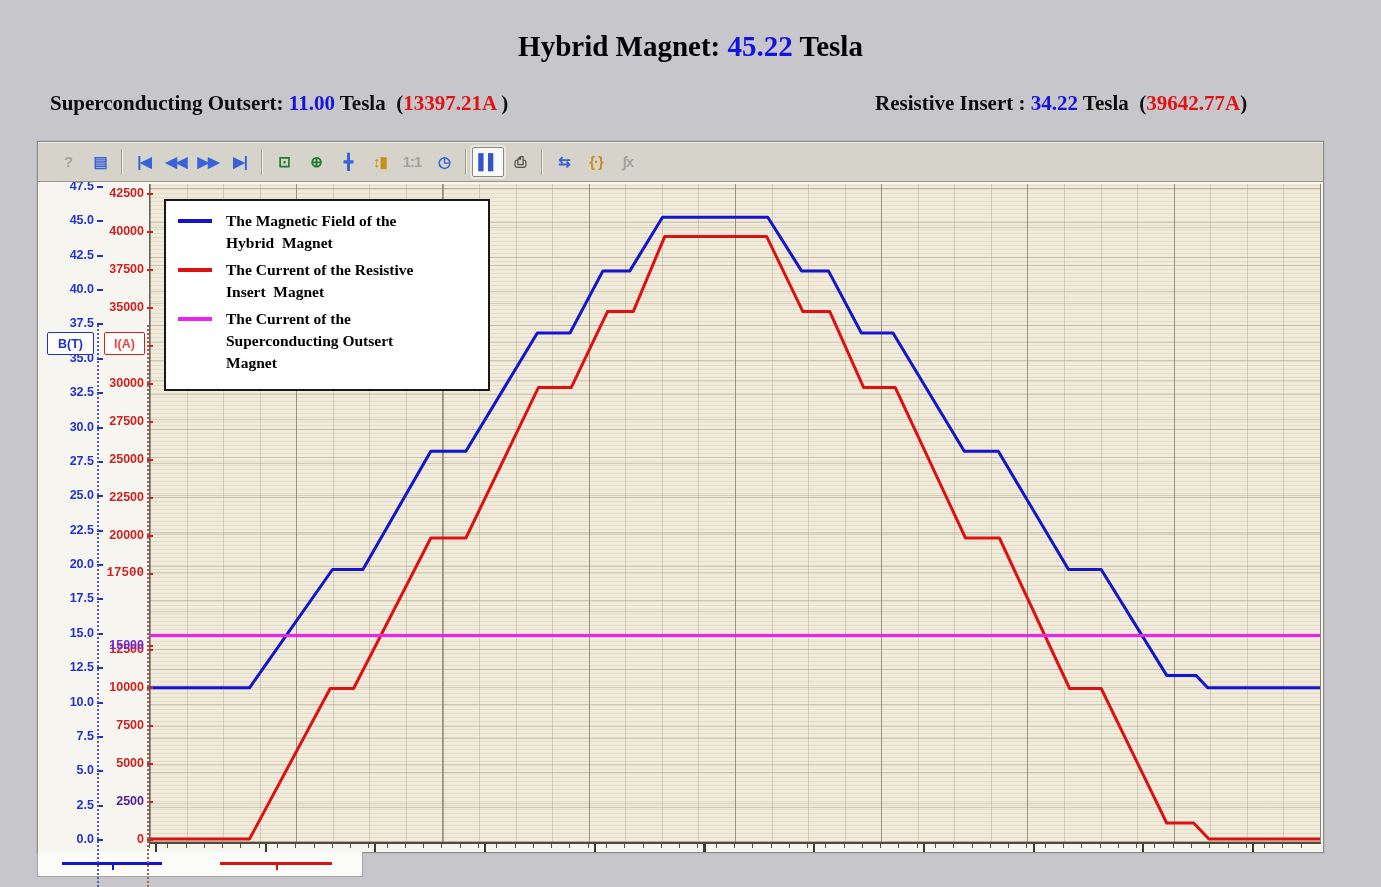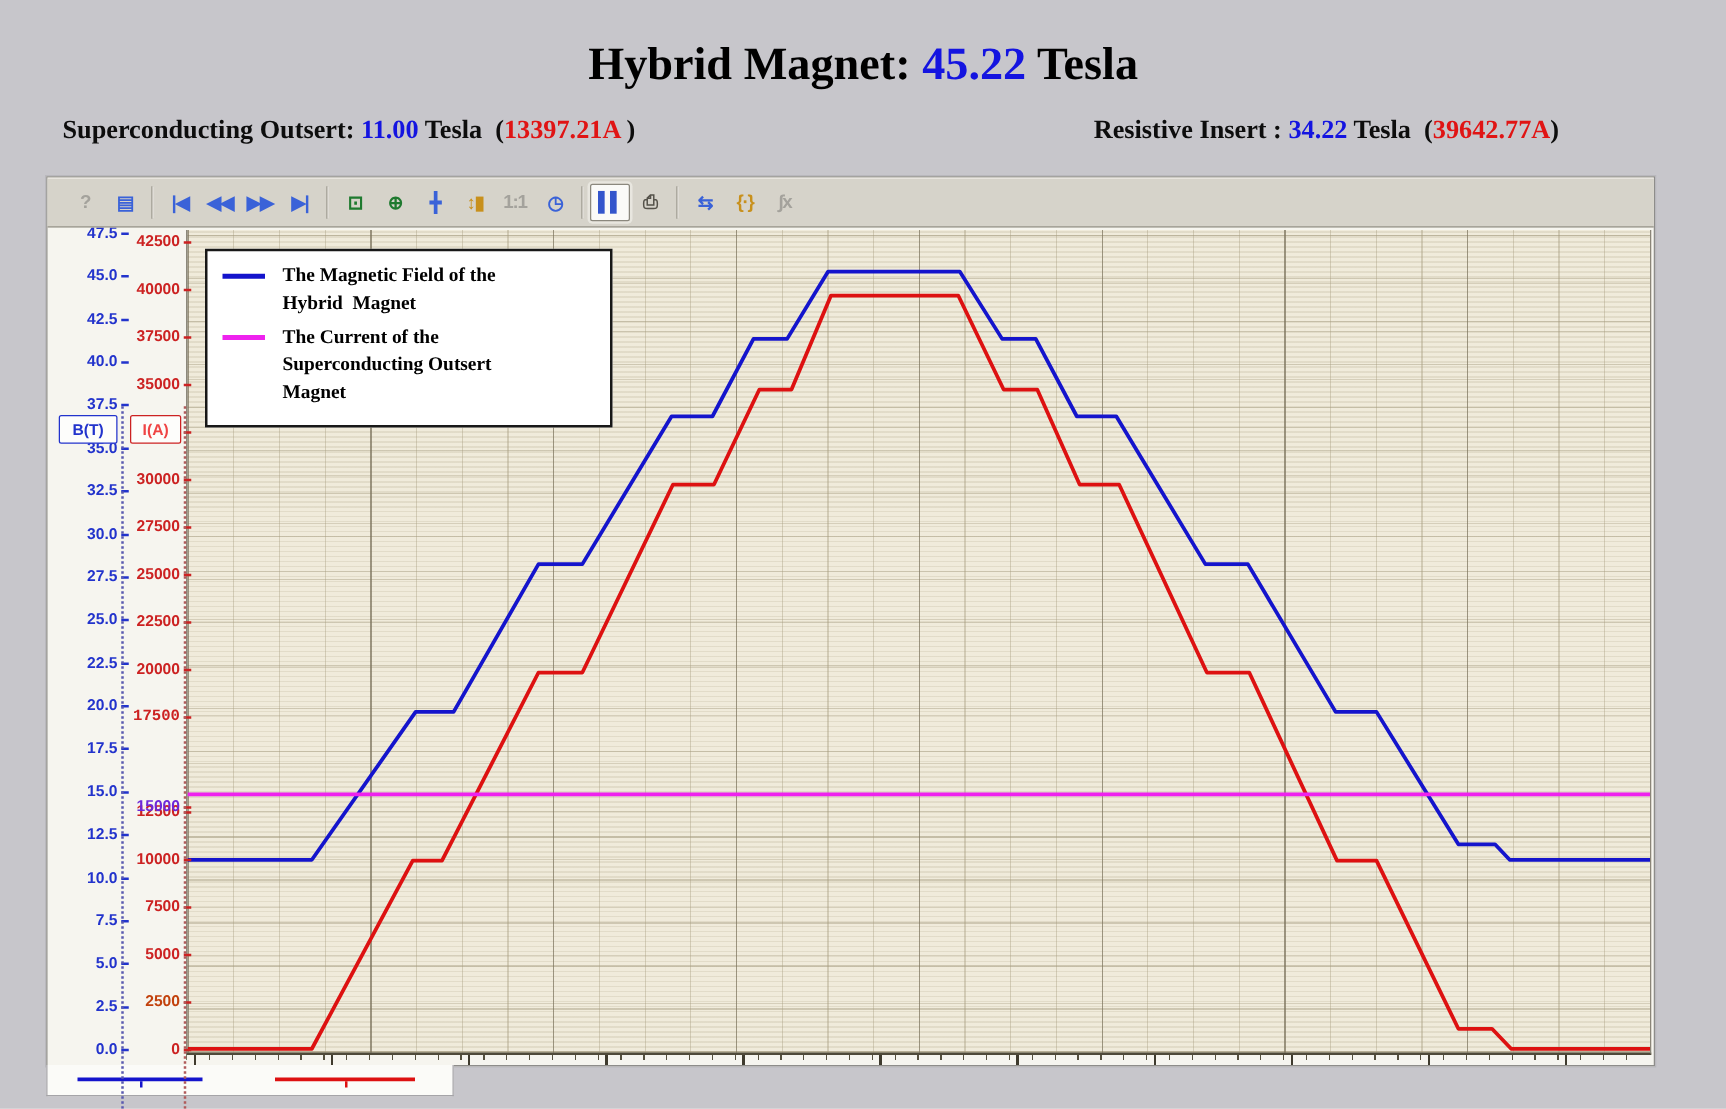--- a/index.html
+++ b/index.html
@@ -1,21 +1,21 @@
 <!DOCTYPE html>
 <html><head>
 <meta charset="utf-8">
 <style>
   html,body{margin:0;padding:0;}
   body{font-family:"Liberation Sans",sans-serif;}
   .page{position:relative;width:1381px;height:887px;background:#c7c6cb;overflow:hidden;}
 
   
   .title{position:absolute;left:0;top:30px;width:100%;text-align:center;
-         font-family:"Liberation Serif",serif;font-weight:bold;font-size:37px;color:#000;white-space:pre;}
+         font-family:"Liberation Serif",serif;font-weight:bold;font-size:29px;color:#000;white-space:pre;}
   .title .v{color:#1414e0;}
   .status{position:absolute;top:91px;font-family:"Liberation Serif",serif;font-weight:bold;
           font-size:21px;color:#0d0d0d;white-space:pre;}
   .status .v{color:#1414e0;}
   .status .a{color:#e01414;}
   .status.left{left:50px;}
   .status.right{left:875px;}
 
   
   .widget{position:absolute;left:37px;top:141px;width:1285px;height:710px;
@@ -159,21 +159,21 @@
         <div class="tick" style="color: rgb(34, 51, 204); top: 181.375px;">37.5<span class="dash" style="background: rgb(34, 51, 204);"></span></div>
         <div class="tick" style="color: rgb(34, 51, 204); top: 147px;">40.0<span class="dash" style="background: rgb(34, 51, 204);"></span></div>
         <div class="tick" style="color: rgb(34, 51, 204); top: 112.625px;">42.5<span class="dash" style="background: rgb(34, 51, 204);"></span></div>
         <div class="tick" style="color: rgb(34, 51, 204); top: 78.25px;">45.0<span class="dash" style="background: rgb(34, 51, 204);"></span></div>
         <div class="tick" style="color: rgb(34, 51, 204); top: 43.875px;">47.5<span class="dash" style="background: rgb(34, 51, 204);"></span></div>
       </div>
     <div class="axis-rail" style="left:59px;border-color:#5a5ab0;"></div>
 
     <div class="axis-col" id="current-axis" style="left:62px;width:44px;">
         <div class="tick" style="color: rgb(204, 34, 34); top: 697px;">0<span class="dash" style="background: rgb(204, 34, 34);"></span></div>
-        <div class="tick" style="color: #c2410c; top: 659px;">2500<span class="dash" style="background: rgb(204, 34, 34);"></span></div>
+        <div class="tick" style="color: #4c1d95; top: 659px;">2500<span class="dash" style="background: rgb(204, 34, 34);"></span></div>
         <div class="tick" style="color: rgb(204, 34, 34); top: 621px;">5000<span class="dash" style="background: rgb(204, 34, 34);"></span></div>
         <div class="tick" style="color: rgb(204, 34, 34); top: 583px;">7500<span class="dash" style="background: rgb(204, 34, 34);"></span></div>
         <div class="tick" style="color: rgb(204, 34, 34); top: 545px;">10000<span class="dash" style="background: rgb(204, 34, 34);"></span></div>
         <div class="tick" style="color: rgb(204, 34, 34); top: 507px;">12500<span class="dash" style="background: rgb(204, 34, 34);"></span></div>
         <div class="tick" style="color: #6d28d9; top: 455px; margin-top: 48px;">15000<span class="dash" style="background: rgb(204, 34, 34);"></span></div>
         <div class="tick" style="color: rgb(204, 34, 34); top: 431px; font-family: Liberation Mono, monospace;">17500<span class="dash" style="background: rgb(204, 34, 34);"></span></div>
         <div class="tick" style="color: rgb(204, 34, 34); top: 393px;">20000<span class="dash" style="background: rgb(204, 34, 34);"></span></div>
         <div class="tick" style="color: rgb(204, 34, 34); top: 355px;">22500<span class="dash" style="background: rgb(204, 34, 34);"></span></div>
         <div class="tick" style="color: rgb(204, 34, 34); top: 317px;">25000<span class="dash" style="background: rgb(204, 34, 34);"></span></div>
         <div class="tick" style="color: rgb(204, 34, 34); top: 279px;">27500<span class="dash" style="background: rgb(204, 34, 34);"></span></div>
@@ -195,20 +195,25 @@
           <polyline points="0.0,655.0 99.5,655.0 180.2,504.5 203.6,504.5 280.8,354.0 315.9,354.0 388.4,203.6 421.2,203.6 457.5,127.6 483.2,127.6 514.8,52.4 616.6,52.4 652.9,127.6 679.8,127.6 713.7,203.6 745.3,203.6 815.5,354.0 849.4,354.0 919.6,504.5 951.2,504.5 1016.7,639.0 1043.6,639.0 1058.9,655.0 1170.0,655.0" fill="none" stroke="#dd1111" stroke-width="3" stroke-linejoin="round"></polyline>
           <polyline points="0.0,451.4 1170.0,451.4" fill="none" stroke="#ee22ee" stroke-width="3" stroke-linejoin="round"></polyline>
         </svg>
       <div class="legend" id="legend">
           <div class="lentry">
             <i class="lswatch" style="background: rgb(20, 20, 204);"></i>
             <div class="ltext">The Magnetic Field of the
 Hybrid  Magnet</div>
           </div>
           <div class="lentry">
+            <i class="lswatch" style="background: rgb(221, 17, 17);"></i>
+            <div class="ltext">The Current of the Resistive
+Insert  Magnet</div>
+          </div>
+          <div class="lentry">
             <i class="lswatch" style="background: rgb(238, 34, 238);"></i>
             <div class="ltext">The Current of the
 Superconducting Outsert
 Magnet</div>
           </div>
         </div>
     </div>
 
     <div class="xticks">
       <div class="minor"></div>

